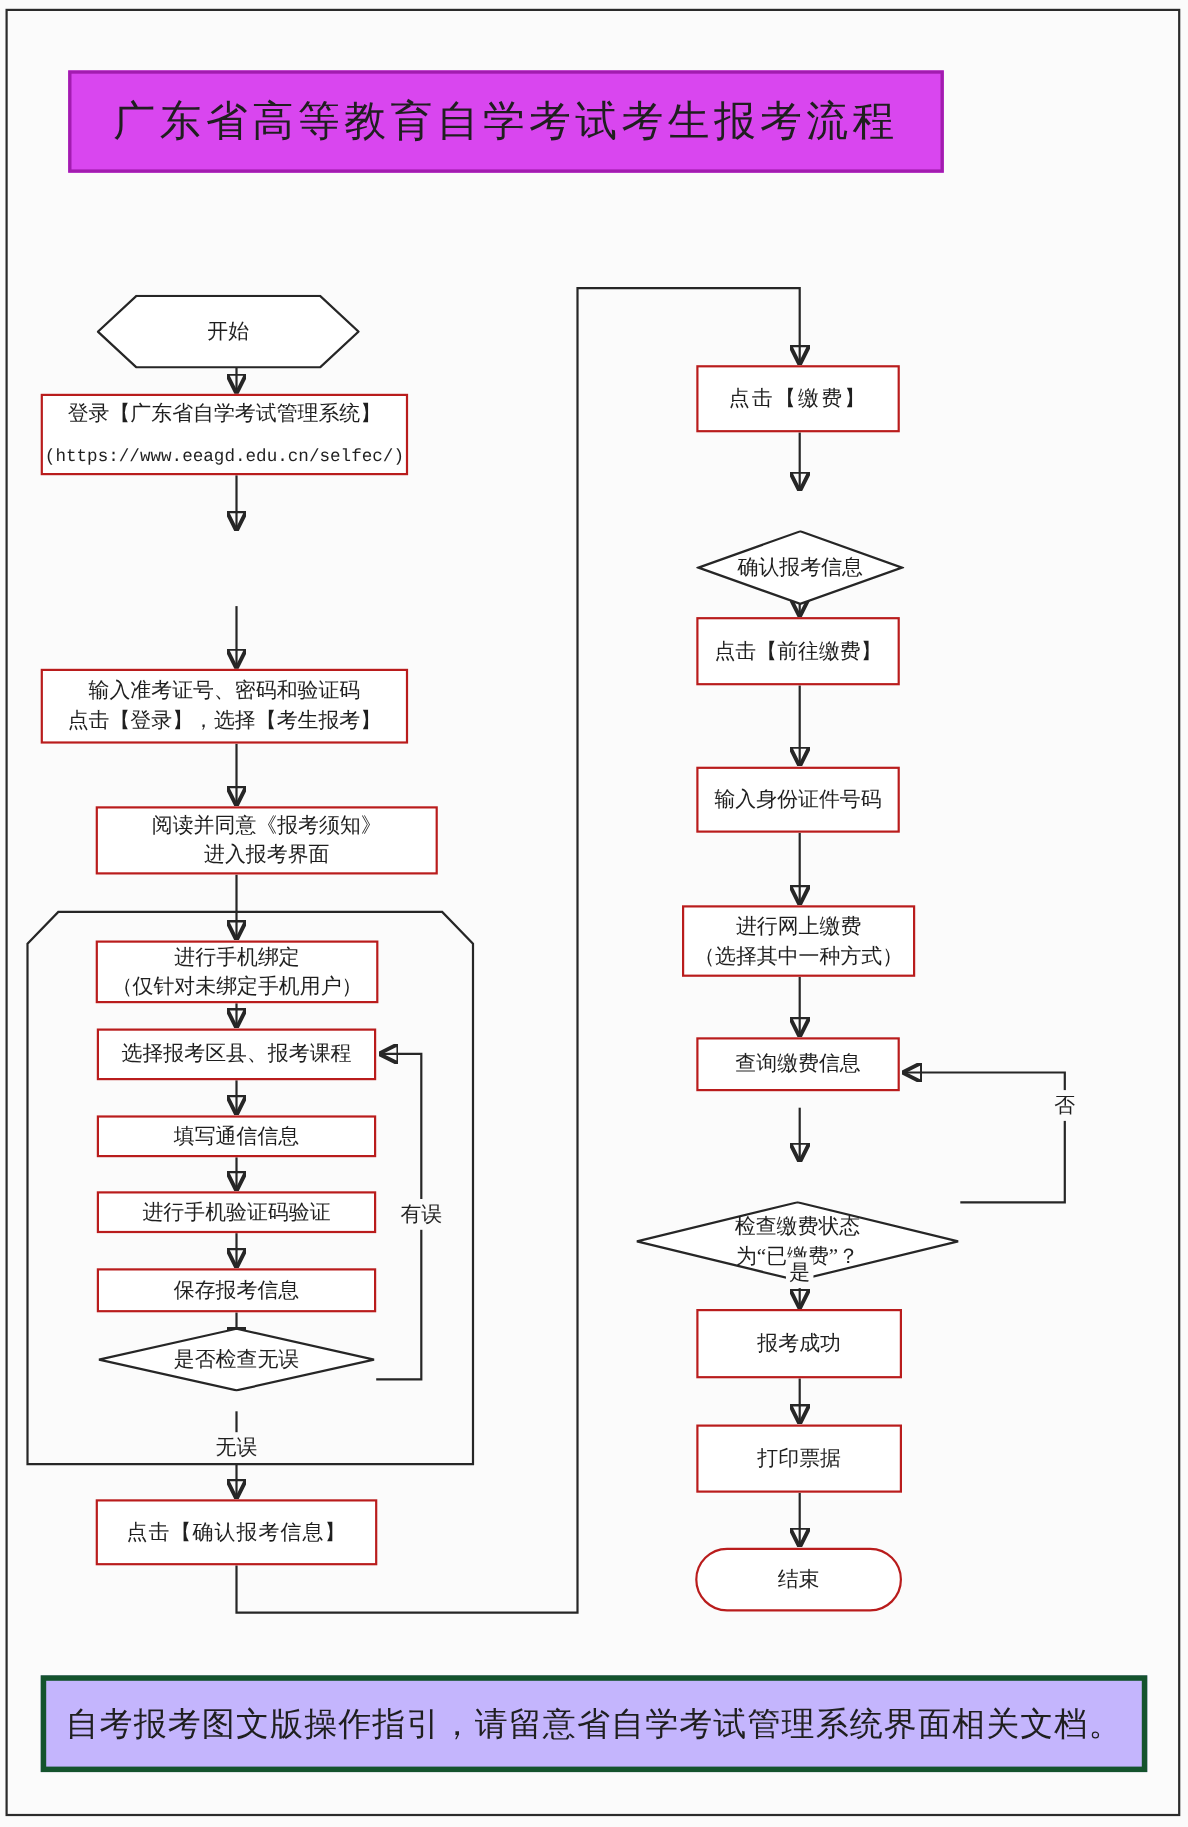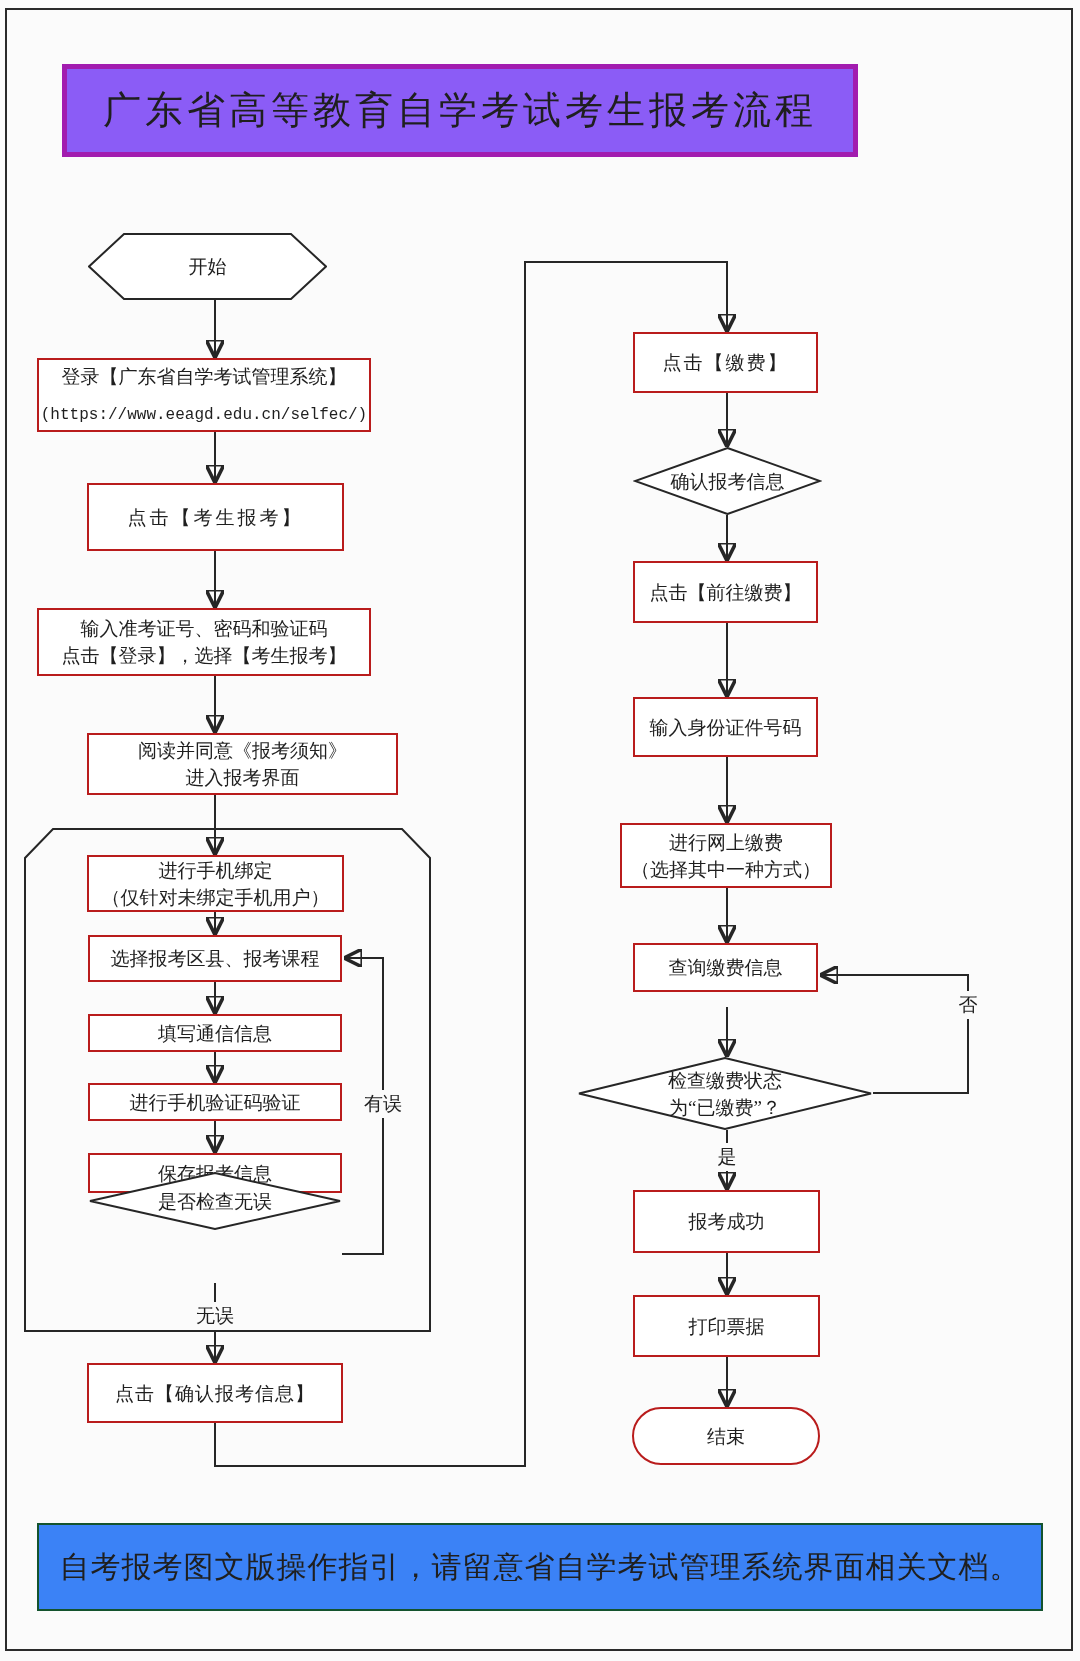--- a/index.html
+++ b/index.html
@@ -9,46 +9,46 @@
     font-family:"Liberation Serif","DejaVu Serif",serif;
   }
   .outer-border{
     position:absolute;left:5px;top:8px;width:1068px;height:1643px;
     border:2px solid #2b2b2b;box-sizing:border-box;pointer-events:none;
   }
   .wires{position:absolute;left:0;top:0;width:1080px;height:1661px;}
   .wires path, .wires polygon{stroke:#262626;stroke-width:2;fill:none;}
   .titlebox{
     position:absolute;left:62px;top:64px;width:796px;height:93px;
-    border:5px solid #a21caf;background:#8b5cf6;box-sizing:border-box;
+    border:3px solid #a21caf;background:#d946ef;box-sizing:border-box;
     display:flex;align-items:center;justify-content:center;
     font-size:38px;letter-spacing:4px;
   }
   .node{
     position:absolute;border:2px solid #b91c1c;background:#fff;
     box-sizing:border-box;display:flex;align-items:center;justify-content:center;
     text-align:center;font-size:19px;line-height:27px;
     white-space:pre-line;z-index:2;
   }
   .node .mono{font-family:"Liberation Mono","DejaVu Sans Mono",monospace;font-size:16px;letter-spacing:0px;line-height:26px;display:block;}
   .shape{
     position:absolute;display:flex;align-items:center;justify-content:center;
-    text-align:center;font-size:19px;line-height:27px;white-space:pre-line;z-index:2;
+    text-align:center;font-size:19px;line-height:27px;white-space:pre-line;z-index:2;margin-top:35px;
   }
   .shape svg{position:absolute;left:0;top:0;width:100%;height:100%;}
   .shape svg polygon{fill:#ffffff;stroke:#262626;stroke-width:2;vector-effect:non-scaling-stroke;}
   .shape span{position:relative;z-index:1;}
   .stadium{border-radius:30px;}
   .wire-label{
     position:absolute;transform:translate(-50%,-50%);
     background:#fbfbfb;padding:1px 3px;font-size:19px;z-index:3;white-space:nowrap;
   }
   .footerbox{
     position:absolute;left:37px;top:1523px;width:1006px;height:88px;
-    border:2px solid #14532d;background:#3b82f6;box-sizing:border-box;
+    border:5px solid #14532d;background:#c4b5fd;box-sizing:border-box;
     display:flex;align-items:center;justify-content:center;
     font-size:30px;letter-spacing:1px;
   }
 </style>
 </head>
 <body>
 
 <div class="canvas">
 
   <div class="outer-border"></div>
@@ -100,23 +100,20 @@
         <polygon points="36,1 203,1 238,33.5 203,66 36,66 1,33.5"></polygon>
       </svg>
     <span>开始</span>
   </div>
 
   <div class="node" style="left:37px;top:358px;width:334px;height:74px;flex-direction:column;gap:12px;">
     <span>登录【广东省自学考试管理系统】</span>
     <span class="mono">(https://www.eeagd.edu.cn/selfec/)</span>
   </div>
 
-  <div class="node" style="left:87px;top:483px;width:257px;height:68px;letter-spacing:3px;">
-    <span>点击【考生报考】</span>
-  </div>
 
   <div class="node" style="left:37px;top:608px;width:334px;height:68px;">
     <span>输入准考证号、密码和验证码
 点击【登录】，选择【考生报考】</span>
   </div>
 
   <div class="node" style="left:87px;top:733px;width:311px;height:62px;">
     <span>阅读并同意《报考须知》
 进入报考界面</span>
   </div>

